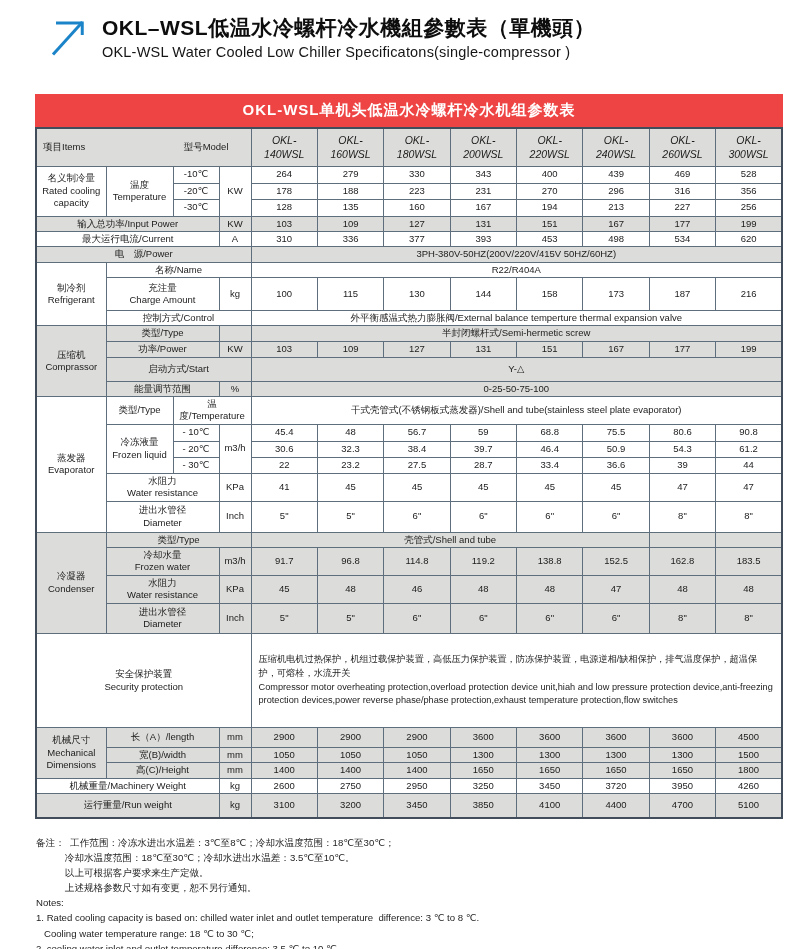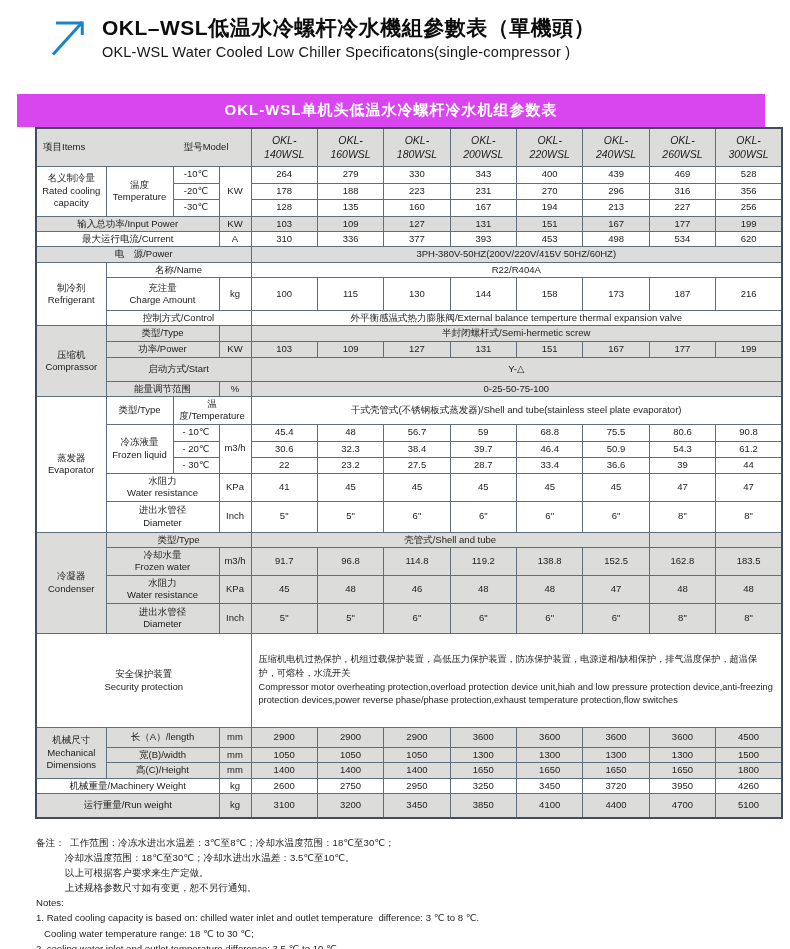--- a/index.html
+++ b/index.html
@@ -8,21 +8,21 @@
     font-family:"Liberation Sans","DejaVu Sans",sans-serif;
     -webkit-font-smoothing:antialiased;
   }
   
   .doc-header { display:flex; align-items:center; padding:10px 0 0 44px; }
   .logo { width:48px; height:52px; flex:0 0 auto; margin-right:10px; margin-top:2px; }
   .titles h1 { margin:0; font-size:21px; font-weight:bold; color:#0d0d0d; letter-spacing:.5px; }
   .titles h2 { margin:2px 0 0 0; font-size:14.5px; font-weight:normal; color:#151515; letter-spacing:.2px; }
   
   .banner {
-    width:748px; margin:30px 0 0 17px; height:33px; background:#d946ef;
+    width:748px; margin:30px 0 0 35px; height:33px; background:#ef4444;
     display:flex; align-items:center; justify-content:center;
     color:#ffffff; font-size:15px; font-weight:bold; letter-spacing:1px;
   }
   
   .table-wrap { margin-left:35px; width:748px; }
   table { border-collapse:collapse; table-layout:fixed; width:748px; background:#a21caf; border:2px solid #414d5a; }
   td {
     border:1px solid #5f6e7d; text-align:center; vertical-align:middle;
     font-size:9.5px; color:#1c1c1c; padding:1px 2px; line-height:1.3; overflow:hidden;
     background:#ffffff;

